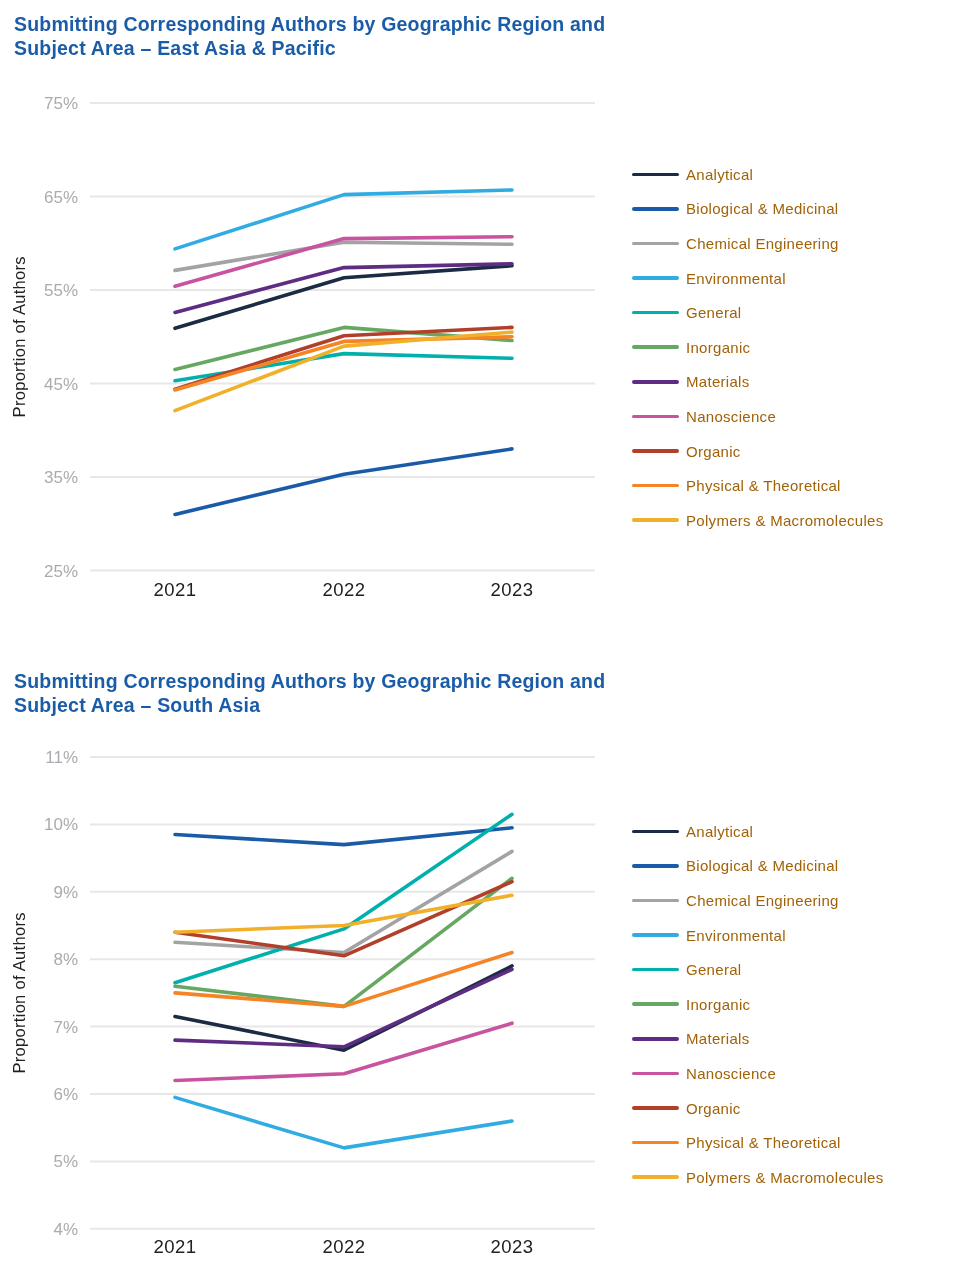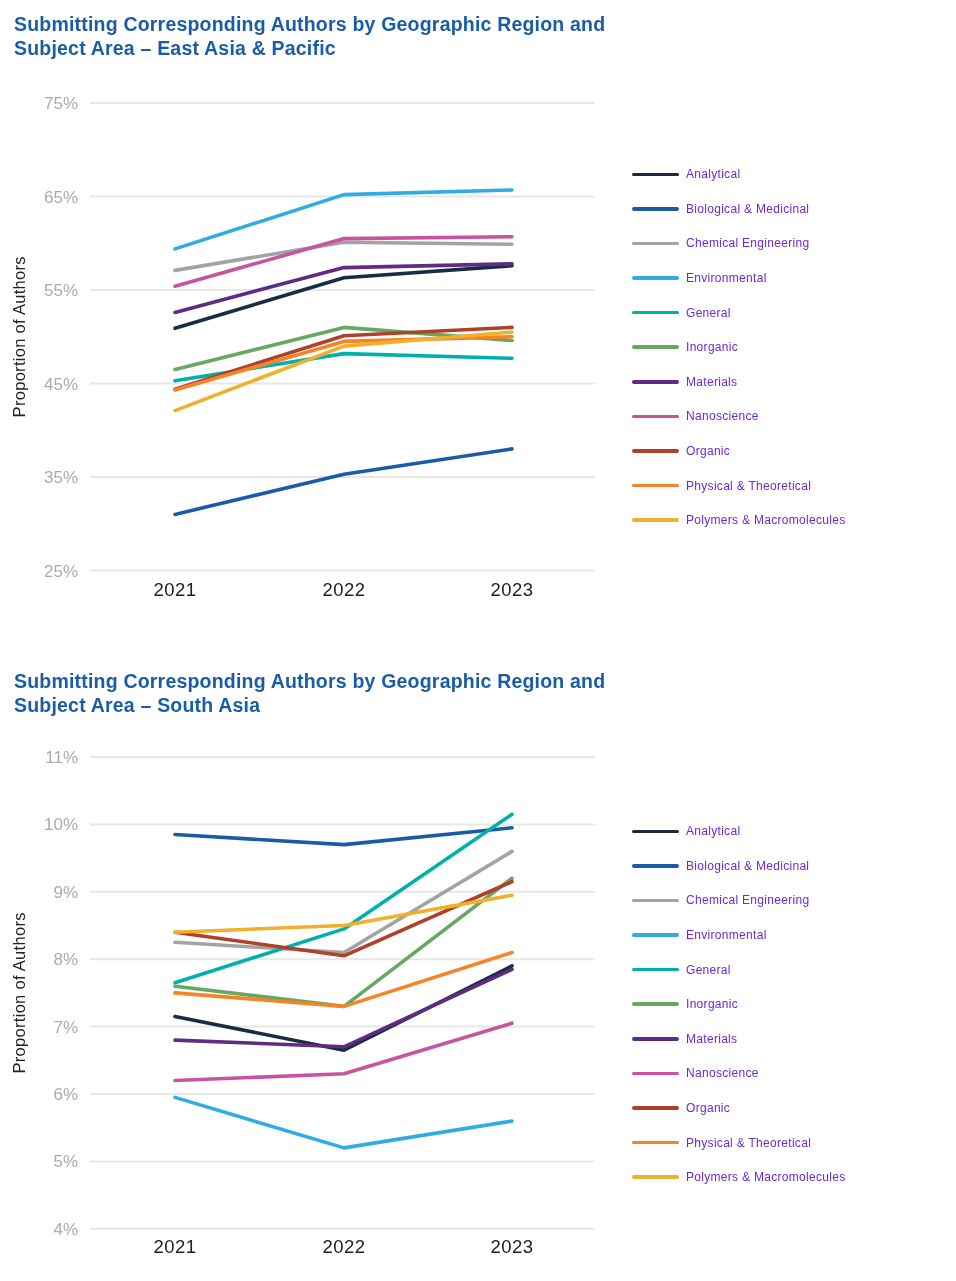--- a/index.html
+++ b/index.html
@@ -3,21 +3,21 @@
 <meta charset="utf-8">
 <style>
   html,body{margin:0;padding:0;background:#ffffff;}
   body{font-family:"Liberation Sans", sans-serif;}
   .page{position:relative;width:956px;height:1281px;background:#fff;overflow:hidden;}
   .chart-title{position:absolute;left:14px;width:600px;font-size:19.5px;line-height:1.22;font-weight:700;color:#1A5CA8;letter-spacing:.2px;}
   .chart-svg{position:absolute;left:0;width:620px;height:560px;}
   .legend{position:absolute;left:632px;width:320px;}
   .legend-row{display:flex;align-items:center;height:34.6px;}
   .legend-swatch{display:inline-block;width:47px;height:3.6px;border-radius:2px;margin-right:7px;flex:0 0 auto;}
-  .legend-label{font-size:12px;color:#6d28d9;letter-spacing:.3px;white-space:nowrap;}
+  .legend-label{font-size:15px;color:#a16207;letter-spacing:.3px;white-space:nowrap;}
 </style>
 </head>
 <body>
 
 <div class="page">
 
   <div class="chart-section">
     <div class="chart-title" style="top:13px;">Submitting Corresponding Authors by Geographic Region and Subject Area – East Asia &amp; Pacific</div>
     <svg class="chart-svg" style="top:60px;" viewBox="0 0 620 560">
         <line x1="90" y1="43" x2="595" y2="43" stroke="#E7E7E7" stroke-width="2"></line>

